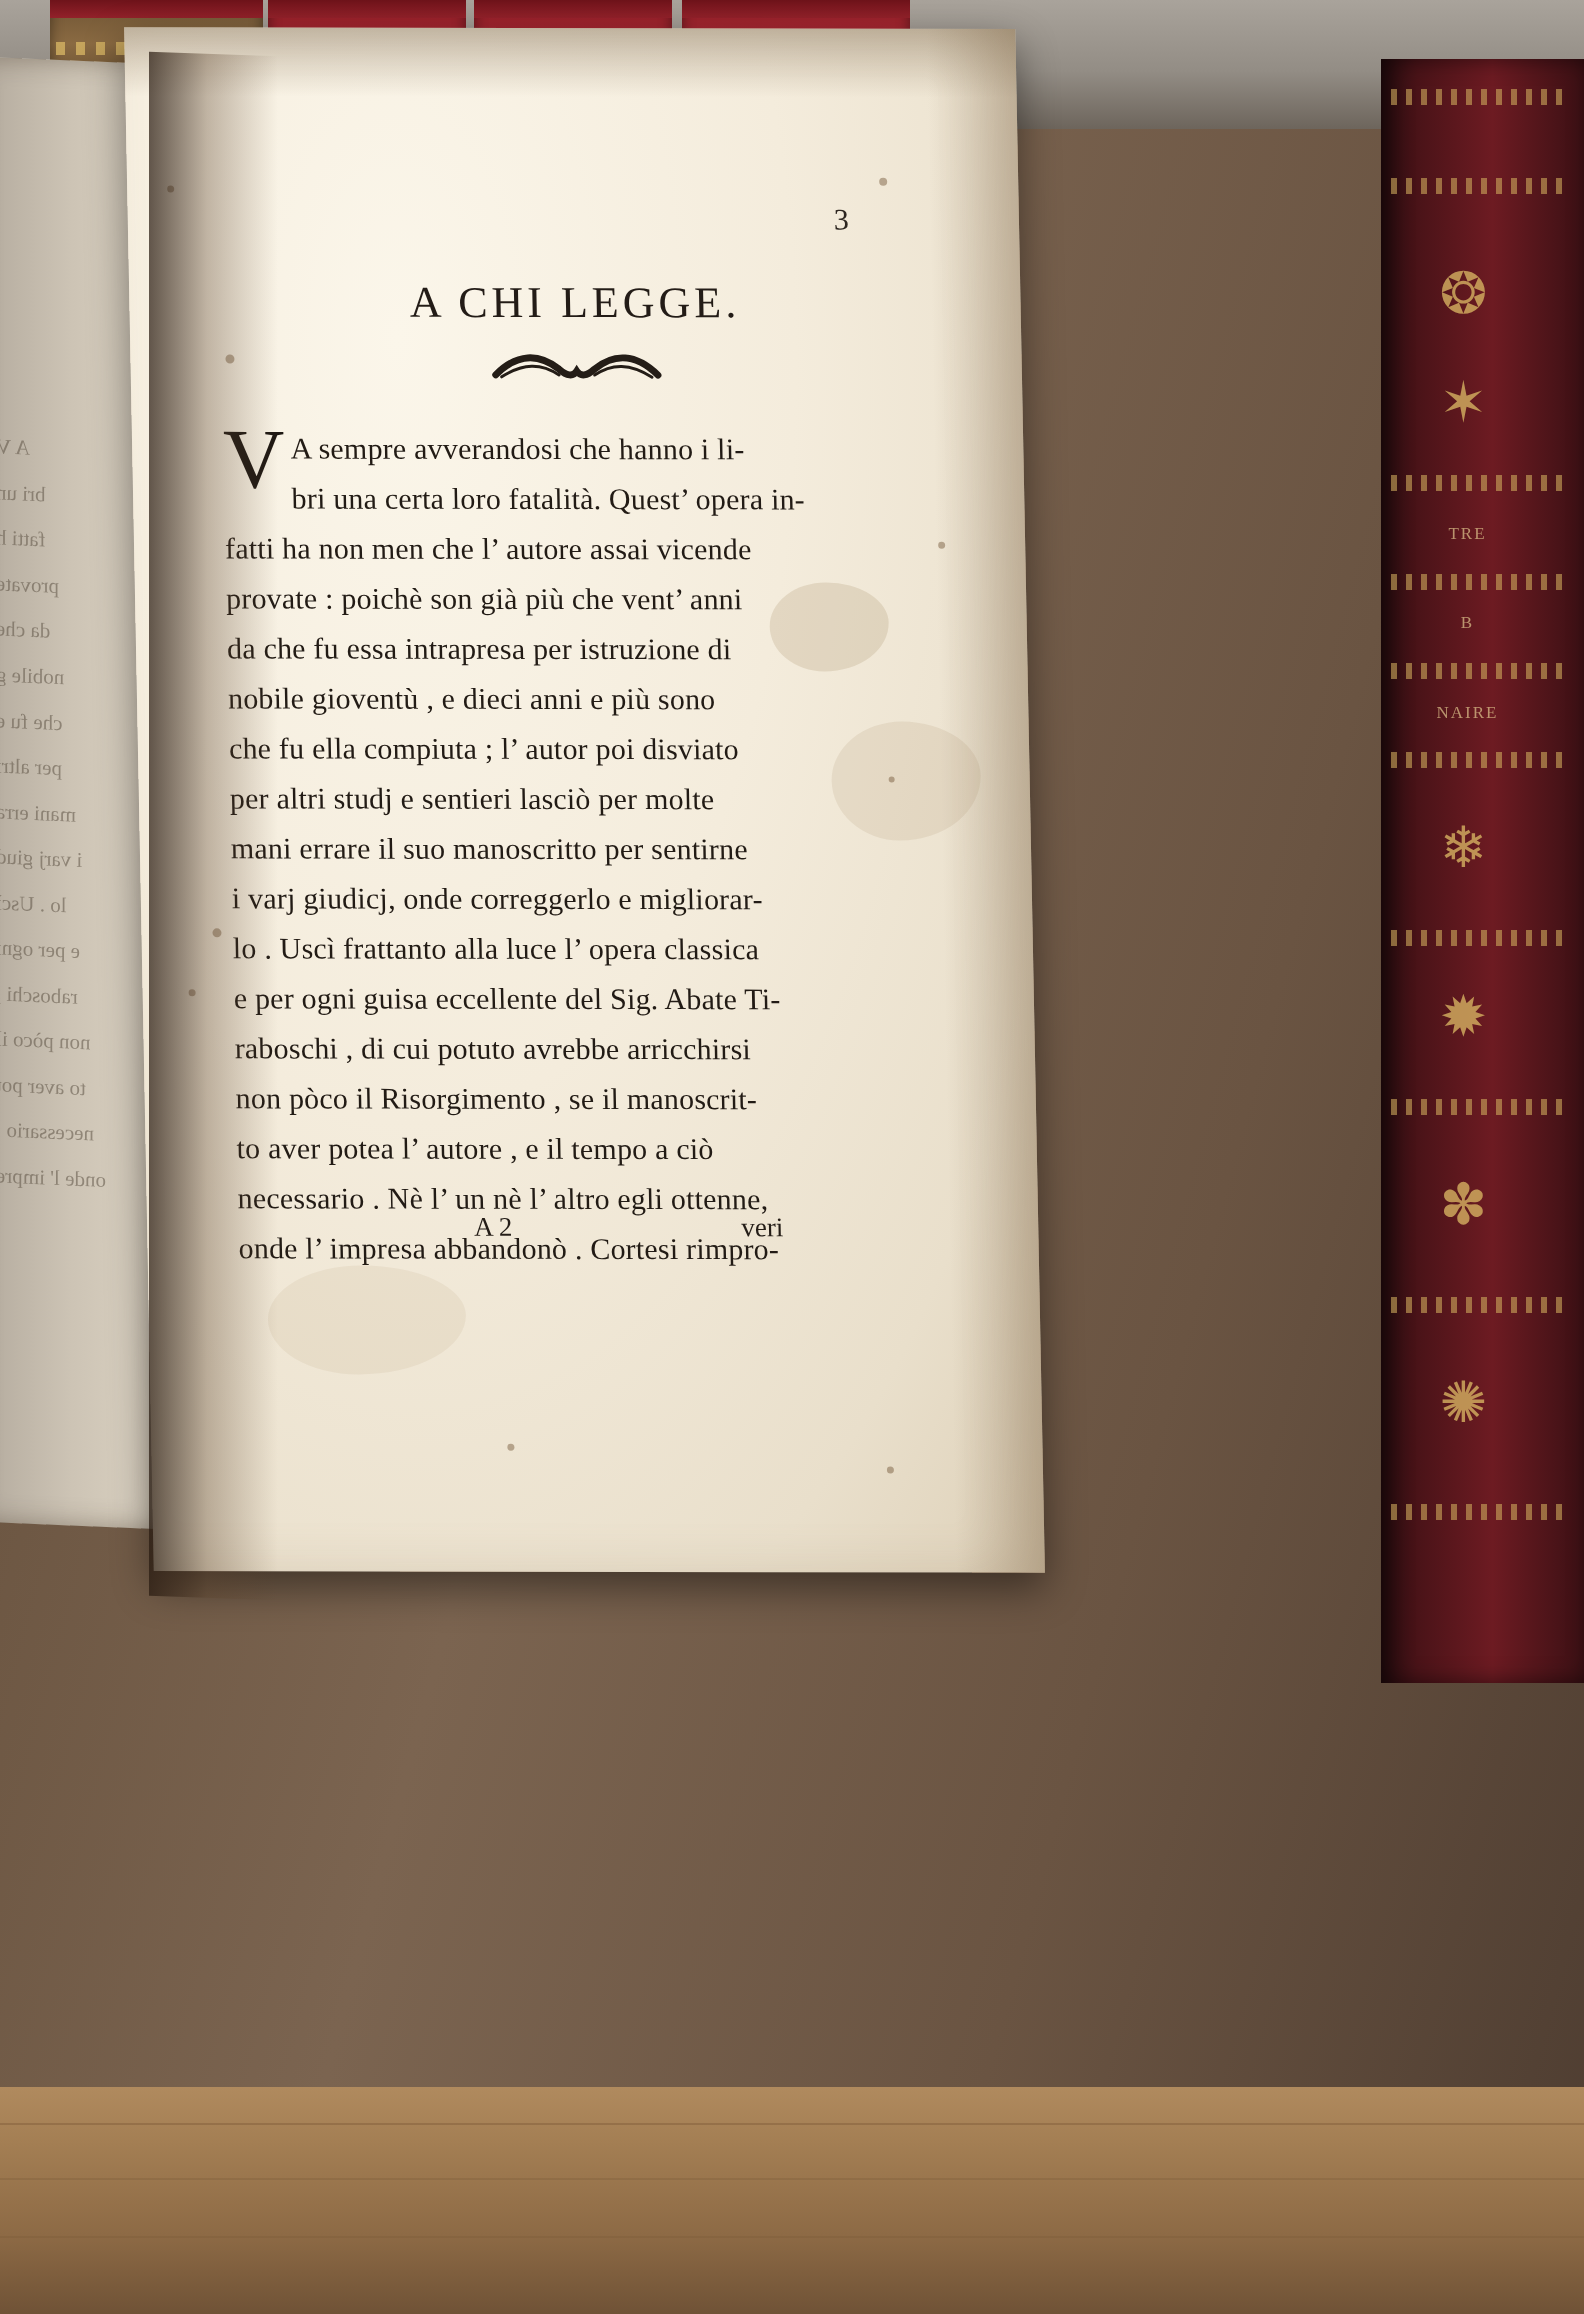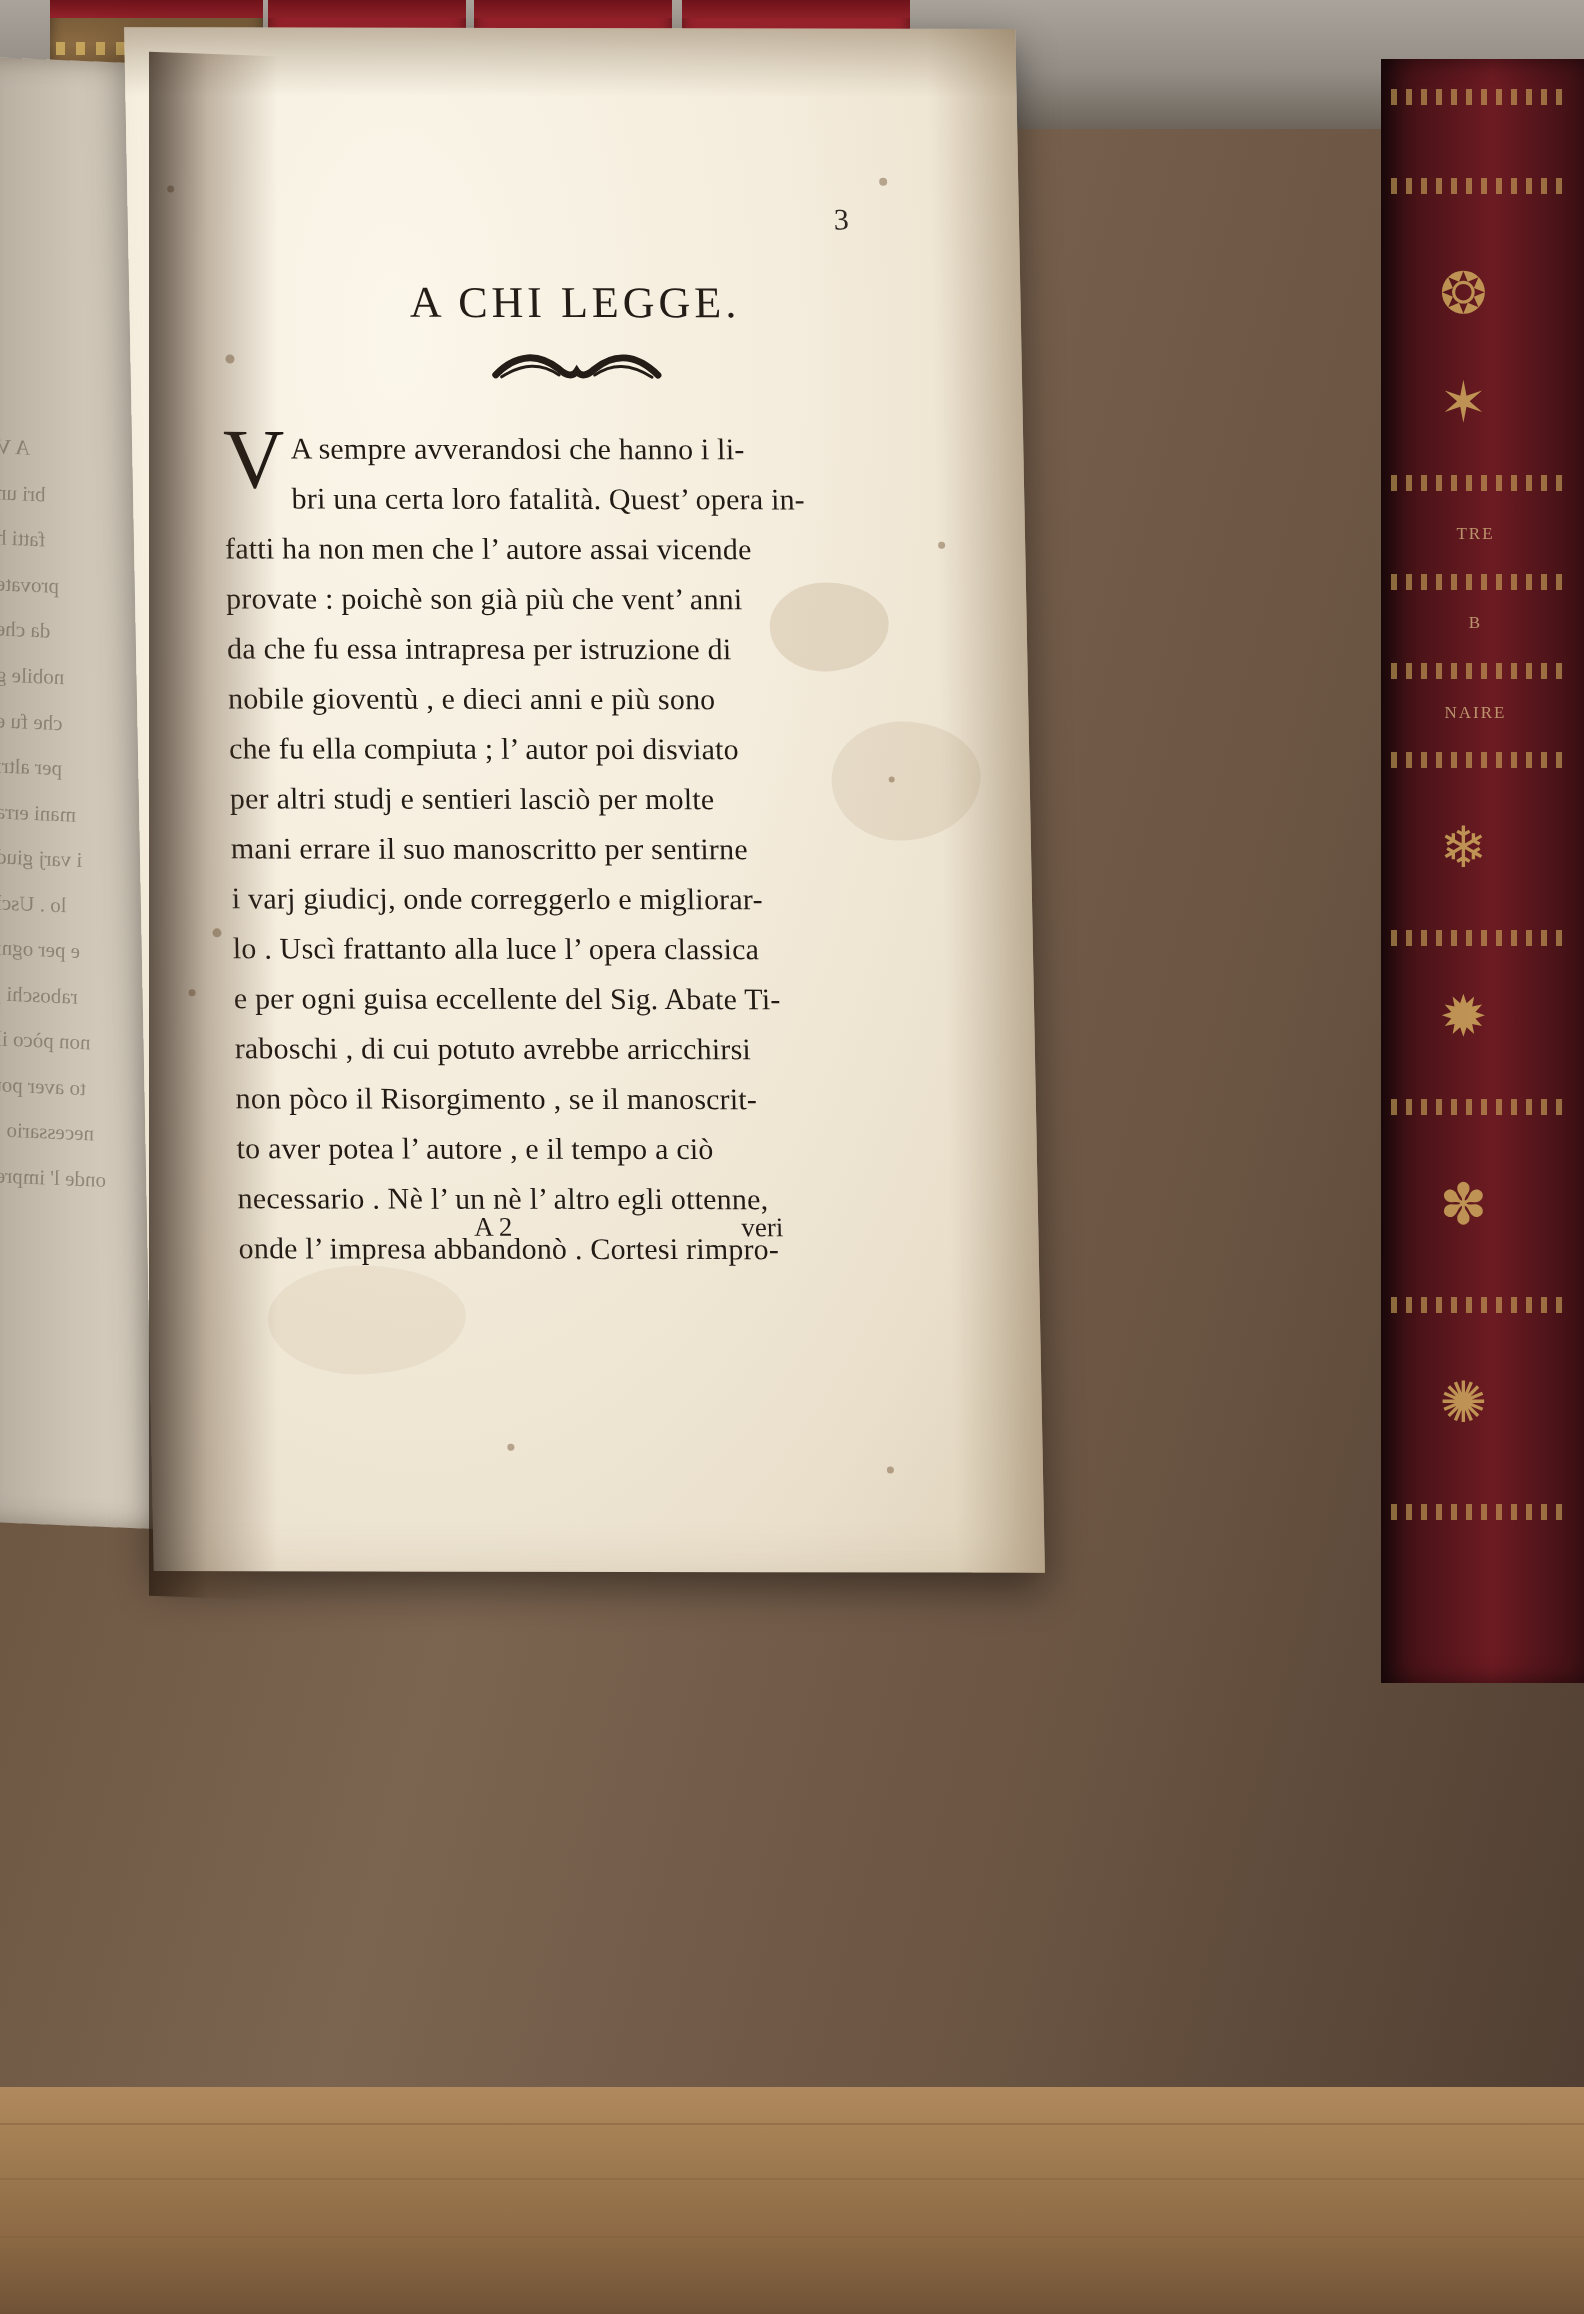--- a/index.html
+++ b/index.html
@@ -106,21 +106,21 @@
     position: absolute;
     left: 46px;
     width: 73px; height: 73px;
     color: rgba(214,178,98,0.8);
     font-size: 57px;
     line-height: 73px;
     text-align: center;
   }
   .right-book .lbl {
     position: absolute;
-    left: 20px;
+    left: 12px;
     width: 149px;
     color: rgba(222,196,140,0.72);
     font-size: 17px;
     letter-spacing: 2px;
     text-align: center;
     font-family: "Liberation Serif", serif;
   }
 
   
   .left-page {

